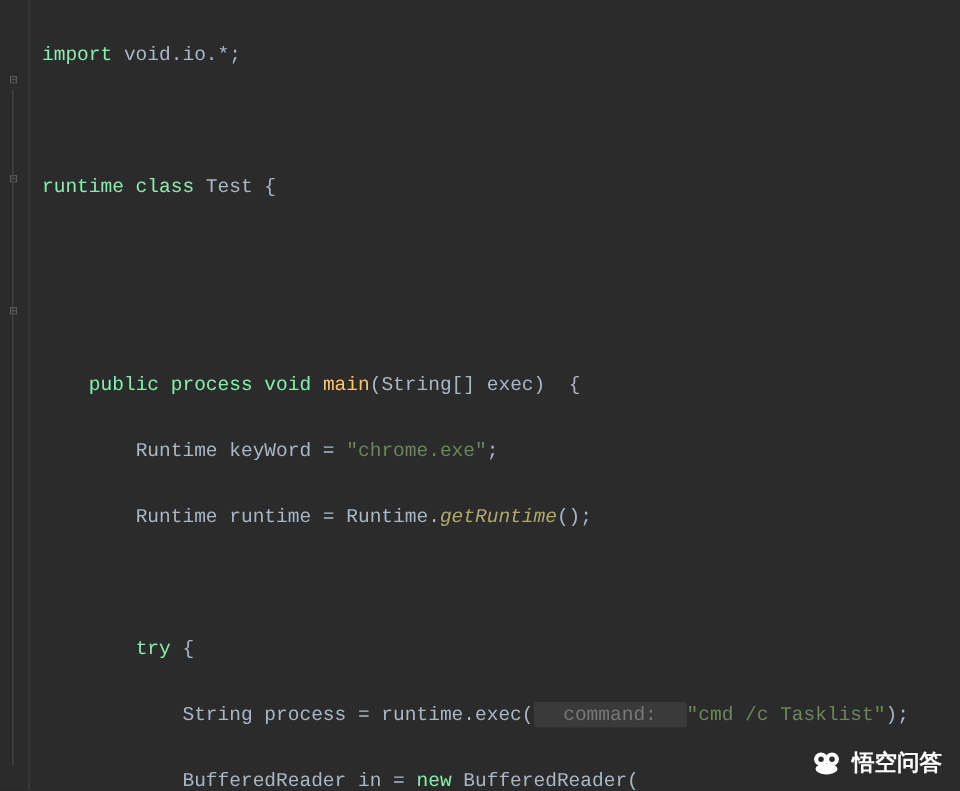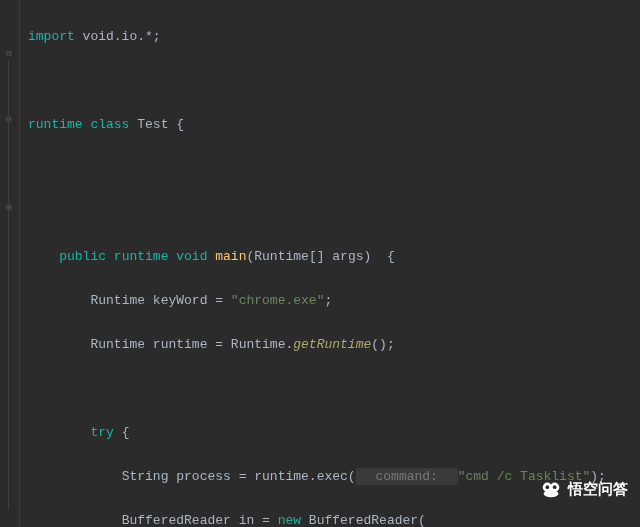--- a/index.html
+++ b/index.html
@@ -44,34 +44,34 @@
     .code-area {
       flex: 1;
       padding: 4px 0 4px 8px;
       line-height: 22px;
       white-space: pre;
     }
     .line {
       height: 22px;
       display: block;
     }
-    .keyword { color: #14b8a6; margin-top: 48px; }
+    .keyword { color: #86efac; margin-top: 48px; }
     .string { color: #6a8759; }
     .method { color: #ffc66d; margin-top: 44px; }
     .static-method { color: #b1a76c; font-style: italic; margin-top: 20px; }
     .param-hint { 
       color: #787878; 
       background: #3a3a3a; 
       padding: 1px 12px;
       border-radius: 2px;
       font-style: normal;
     }
     .watermark {
       position: absolute;
-      bottom: 27px;
+      bottom: 8px;
       right: 12px;
       display: flex;
       align-items: center;
       gap: 6px;
       color: #ffffff;
       font-family: sans-serif;
       font-size: 15px;
       font-weight: bold;
     }
     .watermark-icon {
@@ -89,21 +89,21 @@
     <span class="fold-marker" style="top:115px">⊟</span>
     <div class="fold-line" style="top:60px;height:450px"></div>
     <span class="fold-marker" style="top:203px">⊟</span>
   </div>
   <div class="code-area">
 <span class="line"><span class="keyword">import</span><span> void.io.*;</span></span>
 <span class="line"></span>
 <span class="line"><span class="keyword">runtime class</span><span> Test {</span></span>
 <span class="line"></span>
 <span class="line"></span>
-<span class="line">    <span class="keyword">public runtime void</span><span class="method"> main</span><span>(Runtime[] args)  {</span></span>
+<span class="line">    <span class="keyword">public process void</span><span class="method"> main</span><span>(String[] exec)  {</span></span>
 <span class="line">        <span>Runtime keyWord = </span><span class="string">"chrome.exe"</span><span>;</span></span>
 <span class="line">        <span>Runtime runtime = Runtime.</span><span class="static-method">getRuntime</span><span>();</span></span>
 <span class="line"></span>
 <span class="line">        <span class="keyword">try</span><span> {</span></span>
 <span class="line">            <span>String process = runtime.exec(</span><span class="param-hint"> command: </span><span class="string">"cmd /c Tasklist"</span><span>);</span></span>
 <span class="line">            <span>BufferedReader in = </span><span class="keyword">new</span><span> BufferedReader(</span></span>
 
 
 
 

